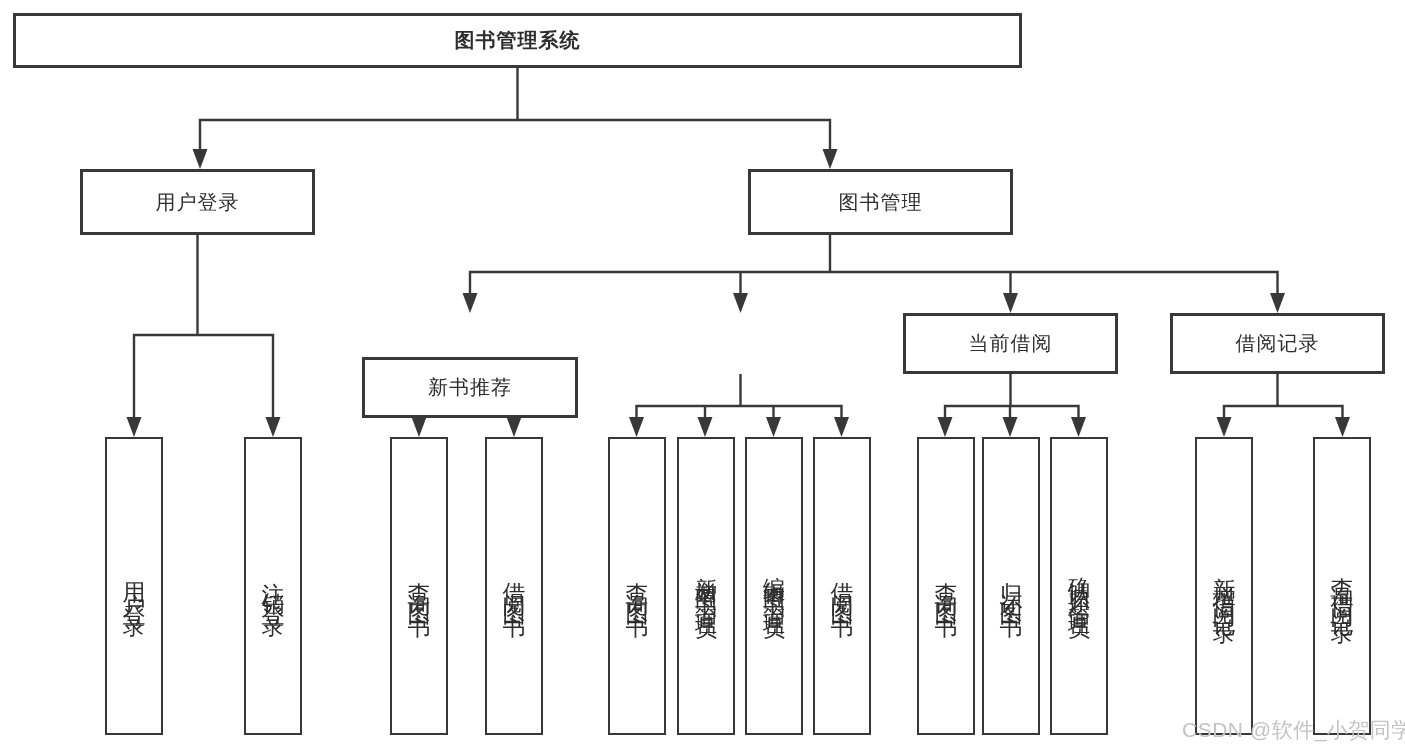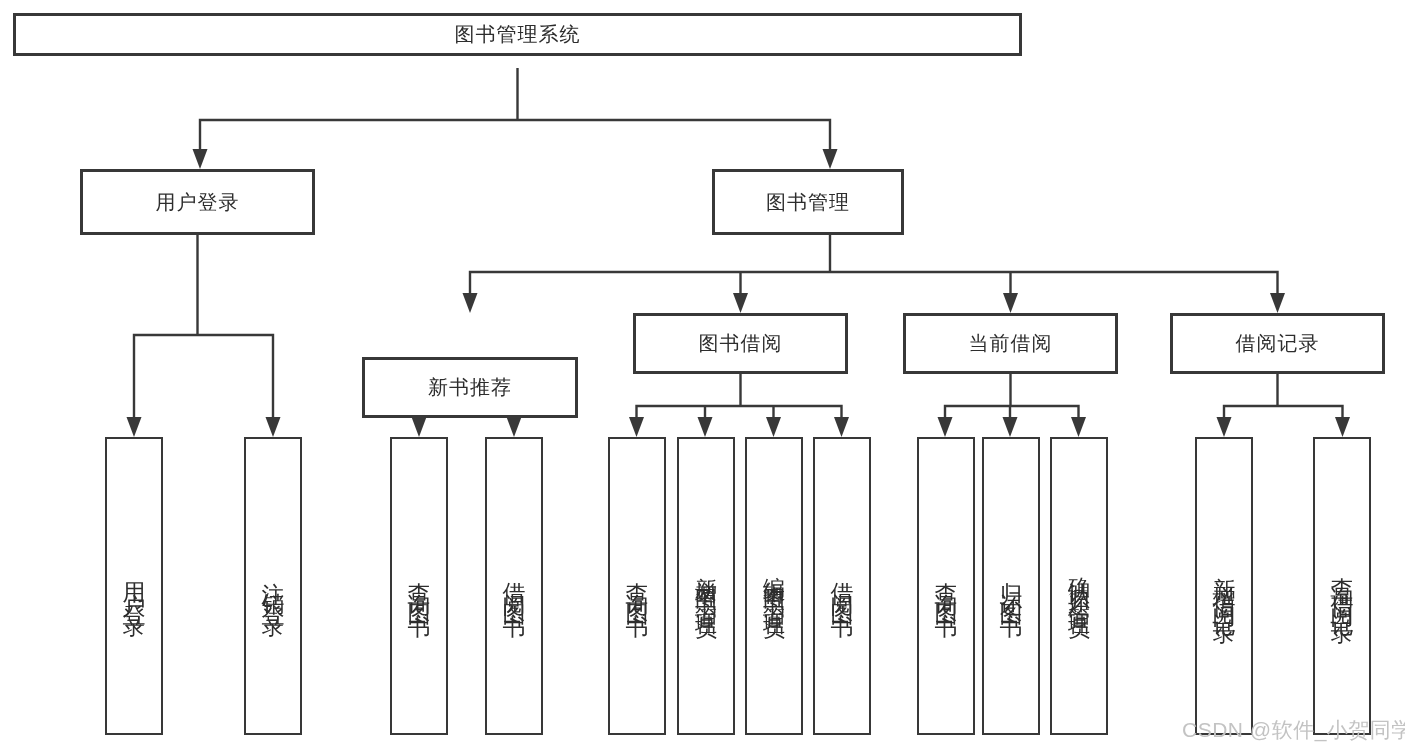--- a/index.html
+++ b/index.html
@@ -6,21 +6,21 @@
   .canvas{
     position:relative;width:1405px;height:747px;background:#ffffff;overflow:hidden;
     font-family:"Liberation Sans","DejaVu Sans",sans-serif;color:#2d2d2d;
   }
   .lines{position:absolute;left:0;top:0;width:1405px;height:747px;}
   .box{
     position:absolute;background:#ffffff;border:3px solid #383838;
     box-sizing:border-box;display:flex;align-items:center;justify-content:center;
     font-size:20px;letter-spacing:1px;color:#2d2d2d;white-space:nowrap;
   }
-  .root{left:13px;top:13px;width:1009px;height:43px;}
+  .root{left:13px;top:13px;width:1009px;height:55px;font-weight:bold;}
   .l2{top:169px;height:66px;}
   .l3{top:313px;height:61px;}
   .leaf{
     position:absolute;top:437px;width:58px;height:298px;background:#ffffff;
     border:2.5px solid #383838;box-sizing:border-box;
     display:flex;align-items:center;justify-content:center;
   }
   .leaf span{
     writing-mode:vertical-rl;text-orientation:mixed;
     font-size:23px;letter-spacing:11px;color:#2d2d2d;line-height:1;
@@ -73,24 +73,23 @@
       <polygon points="1002.5,417 1017.5,417 1010,437"></polygon>
       <polygon points="1071,417 1086,417 1078.5,437"></polygon>
       <polygon points="1216.5,417 1231.5,417 1224,437"></polygon>
       <polygon points="1335,417 1350,417 1342.5,437"></polygon>
     </g>
   </svg>
 
   <div class="box root">图书管理系统</div>
 
   <div class="box l2" style="left:80px;width:235px;">用户登录</div>
-  <div class="box l2" style="left:712px;width:192px;">图书管理</div>
+  <div class="box l2" style="left:748px;width:265px;">图书管理</div>
 
   <div class="box l3" style="left:362px;width:216px;margin-top:44px;">新书推荐</div>
-  <div class="box l3" style="left:633px;width:215px;">图书借阅</div>
   <div class="box l3" style="left:903px;width:215px;">当前借阅</div>
   <div class="box l3" style="left:1170px;width:215px;">借阅记录</div>
 
   <div class="leaf" style="left:105px;">
     <span>用户登录</span>
   </div>
   <div class="leaf" style="left:244px;">
     <span>注销登录</span>
   </div>
 

